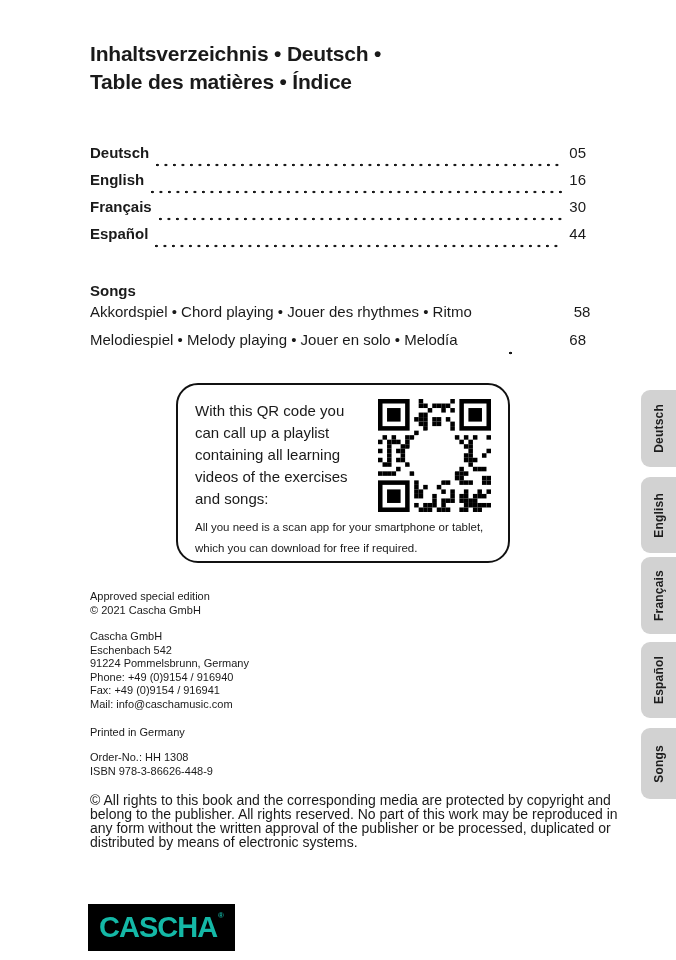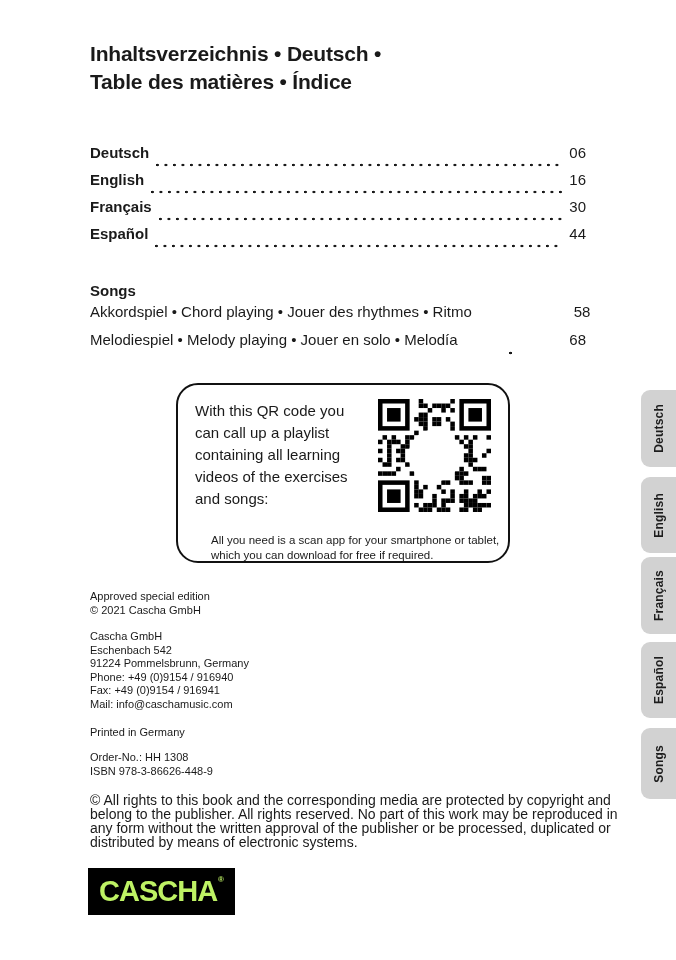--- a/index.html
+++ b/index.html
@@ -46,37 +46,37 @@
     padding:15px 16px 12px 17px;
   }
   .qr-lead{
     width:168px;font-size:15px;line-height:22px;margin:0;
   }
   .qr-svg{
     position:absolute;top:14px;right:17px;width:113px;height:113px;display:block;
   }
   .qr-note{
     position:absolute;left:17px;top:132px;width:290px;
-    font-size:11.5px;line-height:15px;margin:16px;
+    font-size:11.5px;line-height:21px;margin:0;
   }
   
   .imprint{position:absolute;left:90px;font-size:11px;line-height:13.5px;}
   .imprint div{white-space:nowrap;}
   .imp-edition{top:590px;}
   .imp-address{top:630px;}
   .imp-printed{top:726px;}
   .imp-order{top:751px;}
   .rights{
     position:absolute;left:90px;top:793px;width:550px;margin:0;
     font-size:14px;line-height:14px;
   }
   
   .logo{
-    position:absolute;left:88px;top:868px;width:147px;height:47px;
-    background:#000;color:#bef264;
+    position:absolute;left:88px;top:904px;width:147px;height:47px;
+    background:#000;color:#14b8a6;
     display:flex;align-items:center;justify-content:center;
   }
   .logo .logo-text{
     font-weight:bold;font-size:29px;letter-spacing:-1px;
     font-family:"Liberation Sans", sans-serif;
   }
   .logo .logo-mark{
     font-size:8px;font-weight:bold;align-self:flex-start;margin:7px 0 0 1px;
   }
   
@@ -103,21 +103,21 @@
 
   <h1 class="title">
     <span>Inhaltsverzeichnis • Deutsch •</span>
     <span>Table des matières • Índice</span>
   </h1>
 
   <div class="toc toc-langs">
     <div class="toc-row">
       <span class="lbl">Deutsch</span>
       <span class="dots"></span>
-      <span class="num">06</span>
+      <span class="num">05</span>
     </div>
     <div class="toc-row">
       <span class="lbl">English</span>
       <span class="dots"></span>
       <span class="num">16</span>
     </div>
     <div class="toc-row">
       <span class="lbl">Français</span>
       <span class="dots"></span>
       <span class="num">30</span>

